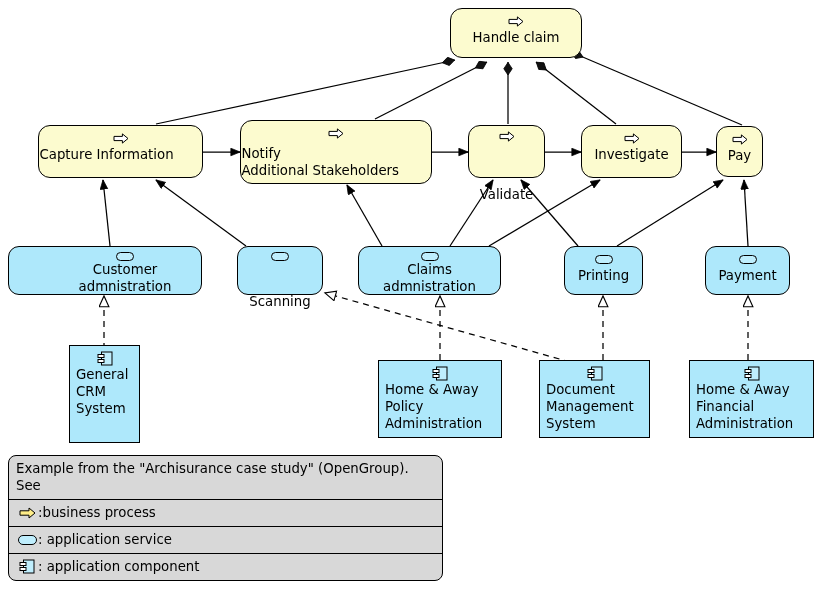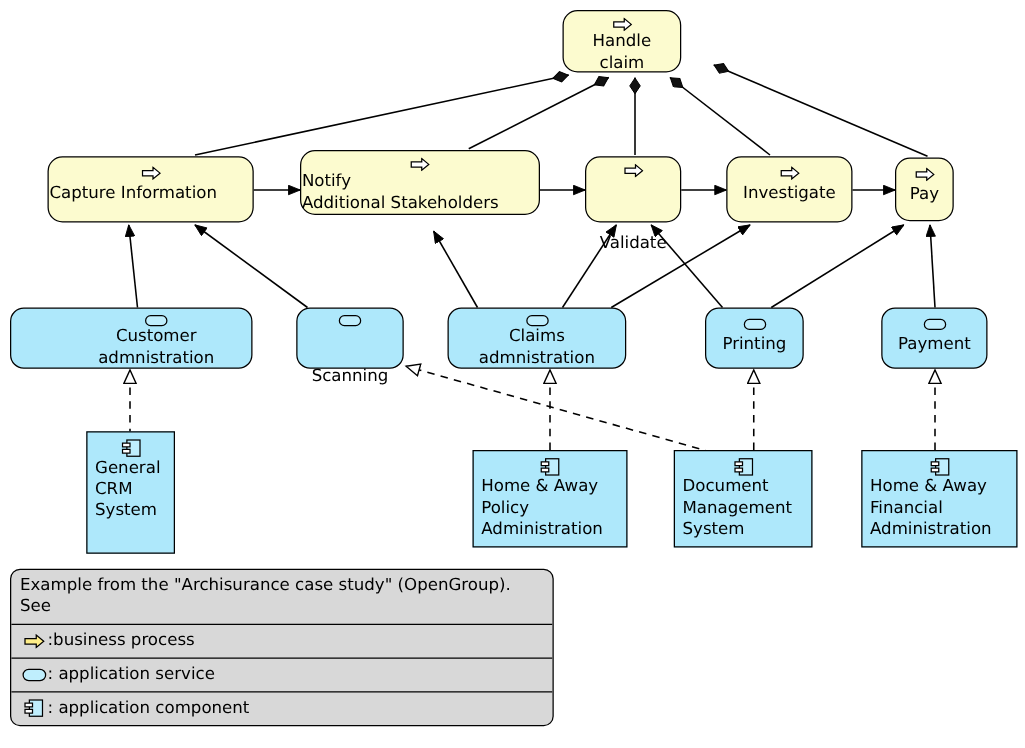--- a/index.html
+++ b/index.html
@@ -194,21 +194,21 @@
 
     <g stroke="#000" stroke-width="1.25" fill="none" stroke-dasharray="6,5">
       <line x1="104" y1="360" x2="104" y2="296" marker-end="url(#m-hollow-tri)"></line>
       <line x1="440" y1="360" x2="440" y2="296" marker-end="url(#m-hollow-tri)"></line>
       <line x1="603" y1="360" x2="603" y2="296" marker-end="url(#m-hollow-tri)"></line>
       <line x1="570" y1="362" x2="325" y2="293" marker-end="url(#m-hollow-tri)"></line>
       <line x1="748" y1="360" x2="748" y2="296" marker-end="url(#m-hollow-tri)"></line>
     </g>
   </svg>
 
-  <div class="node process" style="left:450px; top:8px; width:95px; height:50px;align-items:center;">
+  <div class="node process" style="left:450px; top:8px; width:132px; height:50px;align-items:center;">
     <span class="node-icon">
       <span class="ic-process">
         <svg width="16" height="11" viewBox="0 0 16 11">
             <path d="M1,3.4 L9.4,3.4 L9.4,0.9 L15,5.5 L9.4,10.1 L9.4,7.6 L1,7.6 Z" fill="#ffffff" stroke="#000" stroke-width="1"></path>
           </svg>
       </span>
     </span>
     <span class="node-label">Handle claim</span>
   </div>
 
@@ -216,21 +216,21 @@
     <span class="node-icon">
       <span class="ic-process">
         <svg width="16" height="11" viewBox="0 0 16 11">
             <path d="M1,3.4 L9.4,3.4 L9.4,0.9 L15,5.5 L9.4,10.1 L9.4,7.6 L1,7.6 Z" fill="#ffffff" stroke="#000" stroke-width="1"></path>
           </svg>
       </span>
     </span>
     <span class="node-label leftal">Capture Information</span>
   </div>
 
-  <div class="node process" style="left:240px; top:120px; width:192px; height:52px;justify-content:space-between;">
+  <div class="node process" style="left:240px; top:120px; width:192px; height:64px;justify-content:space-between;">
     <span class="node-icon">
       <span class="ic-process">
         <svg width="16" height="11" viewBox="0 0 16 11">
             <path d="M1,3.4 L9.4,3.4 L9.4,0.9 L15,5.5 L9.4,10.1 L9.4,7.6 L1,7.6 Z" fill="#ffffff" stroke="#000" stroke-width="1"></path>
           </svg>
       </span>
     </span>
     <span class="node-label leftal">Notify
 Additional Stakeholders</span>
   </div>

